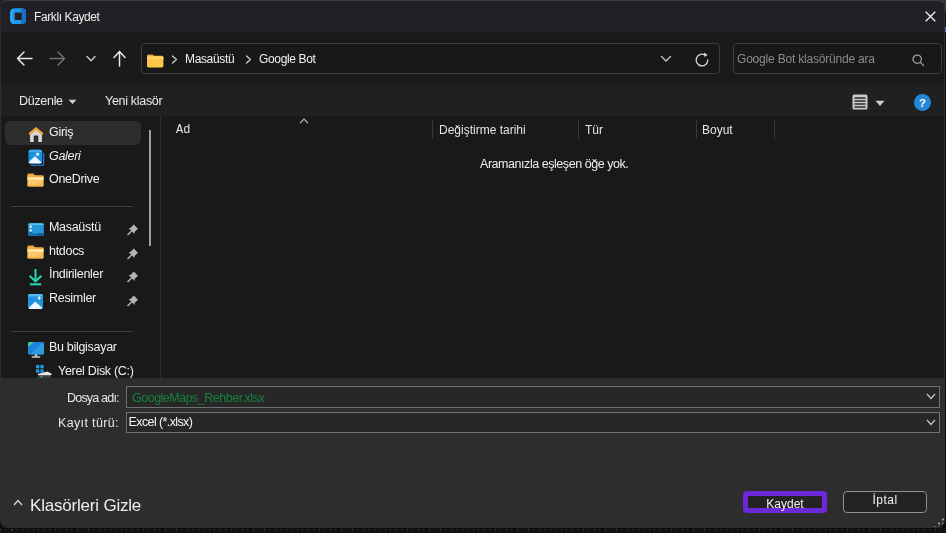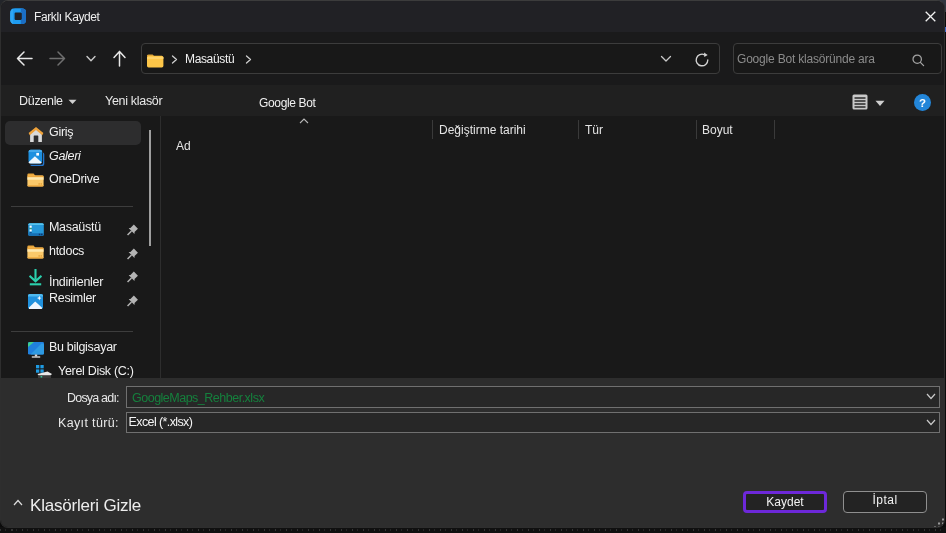--- a/index.html
+++ b/index.html
@@ -78,21 +78,21 @@
     <rect x="0" y="1.8" width="16.4" height="11.6" rx="1.6" fill="#fdc648"></rect>
     <path fill="#ffd269" d="M0 3 h16.4 v2 h-16.4 z"></path>
   </svg>
   <svg class="abs" style="left:170px;top:54px" width="7" height="9" viewBox="0 0 7 9">
     <path d="M1.5 1 L5.5 4.5 L1.5 8" stroke="#cfcfcf" stroke-width="1.3" fill="none" stroke-linecap="round" stroke-linejoin="round"></path>
   </svg>
   <div class="t" style="left:184px;top:51px;font-size:12px;letter-spacing:-0.35px;">Masaüstü</div>
   <svg class="abs" style="left:244px;top:54px" width="7" height="9" viewBox="0 0 7 9">
     <path d="M1.5 1 L5.5 4.5 L1.5 8" stroke="#cfcfcf" stroke-width="1.3" fill="none" stroke-linecap="round" stroke-linejoin="round"></path>
   </svg>
-  <div class="t" style="left:258px;top:51px;font-size:12px;letter-spacing:-0.35px;margin-top:44px;">Google Bot</div>
+  <div class="t" style="left:258px;top:51px;font-size:12px;letter-spacing:-0.35px;">Google Bot</div>
   <svg class="abs" style="left:659px;top:54px" width="12" height="8" viewBox="0 0 12 8">
     <path d="M1.5 1.5 L6 6 L10.5 1.5" stroke="#c9c9c9" stroke-width="1.3" fill="none" stroke-linecap="round" stroke-linejoin="round"></path>
   </svg>
   <svg class="abs" style="left:693px;top:51px" width="16" height="16" viewBox="0 0 16 16">
     <path d="M13.8 8 A5.8 5.8 0 1 1 10.6 2.8" fill="none" stroke="#d3d3d3" stroke-width="1.35" stroke-linecap="round"></path>
     <path d="M10 0.6 L13.7 2.9 L10.3 5 z" fill="#d3d3d3"></path>
   </svg>
 
   <div class="bar" style="left:732px;width:209px;"></div>
   <div class="t" style="left:736px;top:51px;font-size:12px;letter-spacing:-0.2px;color:#8b8b8b">Google Bot klasöründe ara</div>
@@ -170,21 +170,21 @@
     <path d="M0.4 12.3 h16.2 v0 q0 1.3 -1.3 1.3 H1.7 q-1.3 0 -1.3-1.3 z" fill="#f0a83c"></path>
     <rect x="11.5" y="10.3" width="1.3" height="1.3" fill="#e09a31"></rect>
       <rect x="13.6" y="10.3" width="1.3" height="1.3" fill="#e09a31"></rect>
   </svg>
   <div class="t side" style="left:48px;top:243px;">htdocs</div>
 
   <svg class="abs" style="left:27.8px;top:267.5px" width="13" height="17" viewBox="0 0 13 17">
     <path d="M6.5 0.6 V9.5 M1.3 7.6 L6.5 12.3 L11.7 7.6" stroke="#2bd0ad" stroke-width="2.1" fill="none" stroke-linecap="square"></path>
     <path d="M0.8 15.3 H12.2" stroke="#2bd0ad" stroke-width="2.1"></path>
   </svg>
-  <div class="t side" style="left:48px;top:266px;margin-top:8px;">İndirilenler</div>
+  <div class="t side" style="left:48px;top:266px;">İndirilenler</div>
 
   <svg class="abs" style="left:26.6px;top:292.5px" width="15" height="15" viewBox="0 0 15 15">
     <rect x="0" y="0" width="15" height="15" rx="1.8" fill="#2091dd"></rect>
     <path d="M0 2.6 h15 v-0.8 q0-1.8-1.8-1.8 H1.8 Q0 0 0 1.8 z" fill="#4fb9ee"></path>
     <path d="M11.3 1.7 L12 3.4 L13.7 4.1 L12 4.8 L11.3 6.5 L10.6 4.8 L8.9 4.1 L10.6 3.4 z" fill="#ffffff"></path>
     <path d="M1 15 v-1.6 L7.2 7.5 L13.9 13.6 v1.4 z" fill="#eef6fd"></path>
   </svg>
   <div class="t side" style="left:48px;top:290px;">Resimler</div>
 
   <div class="abs" style="left:10px;top:330px;width:122px;height:1px;background:#3d3d3d"></div>
@@ -229,52 +229,53 @@
   </svg>
   <svg class="pin" style="left:122.5px;top:293.5px" width="15" height="15" viewBox="0 0 15 15">
     <g transform="rotate(45 7.5 7)">
       <path d="M4.6 0.8 h5.8 v4.8 l0.9 0.8 q0.6 0.6 -0.3 0.6 H4 q-0.9 0 -0.3 -0.6 l0.9 -0.8 z" fill="#b4b4b4"></path>
       <path d="M7.5 7 V12.6" stroke="#b4b4b4" stroke-width="1.5"></path>
     </g>
   </svg>
 
   <div class="abs" style="left:148px;top:129px;width:2px;height:116px;background:#9f9f9f"></div>
 
-  <div class="t hdr" style="left:175px;top:138px;">Ad</div>
+  <div class="t hdr" style="left:175px;top:122px;font-family:Liberation Mono, monospace;">Ad</div>
   <svg class="abs" style="left:298px;top:117px" width="10" height="6" viewBox="0 0 10 6">
     <path d="M1 5 L5 1 L9 5" stroke="#b5b5b5" stroke-width="1.1" fill="none"></path>
   </svg>
   <div class="hdrsep" style="left:431px"></div>
   <div class="t hdr" style="left:438px;top:122px;text-align:center;">Değiştirme tarihi</div>
   <div class="hdrsep" style="left:577px"></div>
   <div class="t hdr" style="left:584px;top:122px;">Tür</div>
   <div class="hdrsep" style="left:695px"></div>
   <div class="t hdr" style="left:701px;top:122px;text-align:right;">Boyut</div>
   <div class="hdrsep" style="left:773px"></div>
 
+  <div class="t" style="left:479px;top:156px;font-size:12.5px;letter-spacing:-0.45px;color:#ededed">Aramanızla eşleşen öğe yok.</div>
 
   <div class="t" style="left:66px;top:390px;font-size:12.5px;letter-spacing:-0.8px;color:#e8e8e8">Dosya adı:</div>
   <div class="inbox" style="top:385px;"></div>
   <div class="t" style="left:131px;top:390px;font-size:12.5px;letter-spacing:-0.5px;color:#15803d">GoogleMaps_Rehber.xlsx</div>
   <svg class="abs" style="left:925px;top:392px" width="10" height="7" viewBox="0 0 10 7">
     <path d="M1 1 L5 5.5 L9 1" stroke="#c9c9c9" stroke-width="1.2" fill="none"></path>
   </svg>
   <div class="t" style="left:57px;top:415px;font-size:12.5px;letter-spacing:0.35px;color:#e8e8e8">Kayıt türü:</div>
   <div class="inbox" style="top:411px;height:21px;"></div>
   <div class="t" style="left:127.5px;top:414px;font-size:12.5px;letter-spacing:-0.6px;color:#f5f5f5">Excel (*.xlsx)</div>
   <svg class="abs" style="left:925px;top:418px" width="10" height="7" viewBox="0 0 10 7">
     <path d="M1 1 L5 5.5 L9 1" stroke="#c9c9c9" stroke-width="1.2" fill="none"></path>
   </svg>
 
   <svg class="abs" style="left:12px;top:498px" width="10" height="7" viewBox="0 0 10 7">
     <path d="M1 6 L5 1.5 L9 6" stroke="#dddddd" stroke-width="1.2" fill="none"></path>
   </svg>
   <div class="t" style="left:29px;top:495px;font-size:17px;letter-spacing:-0.2px;color:#ededed">Klasörleri Gizle</div>
 
-  <div class="btn" style="left:742px;border:3px solid #6d28d9;">Kaydet</div>
+  <div class="btn" style="left:742px;border:5px solid #6d28d9;">Kaydet</div>
   <div class="btn" style="left:842px;border:1px solid #8f8f8f;letter-spacing:0.5px;">İptal</div>
 
   <svg class="abs" style="left:933px;top:517px" width="11" height="11" viewBox="0 0 11 11">
     <rect x="8" y="0.5" width="2" height="2" fill="#9a9a9a"></rect>
     <rect x="8" y="4.5" width="2" height="2" fill="#9a9a9a"></rect>
     <rect x="4" y="4.5" width="2" height="2" fill="#9a9a9a"></rect>
     <rect x="8" y="8.5" width="2" height="2" fill="#9a9a9a"></rect>
     <rect x="4" y="8.5" width="2" height="2" fill="#9a9a9a"></rect>
     <rect x="0" y="8.5" width="2" height="2" fill="#9a9a9a"></rect>
   </svg>

